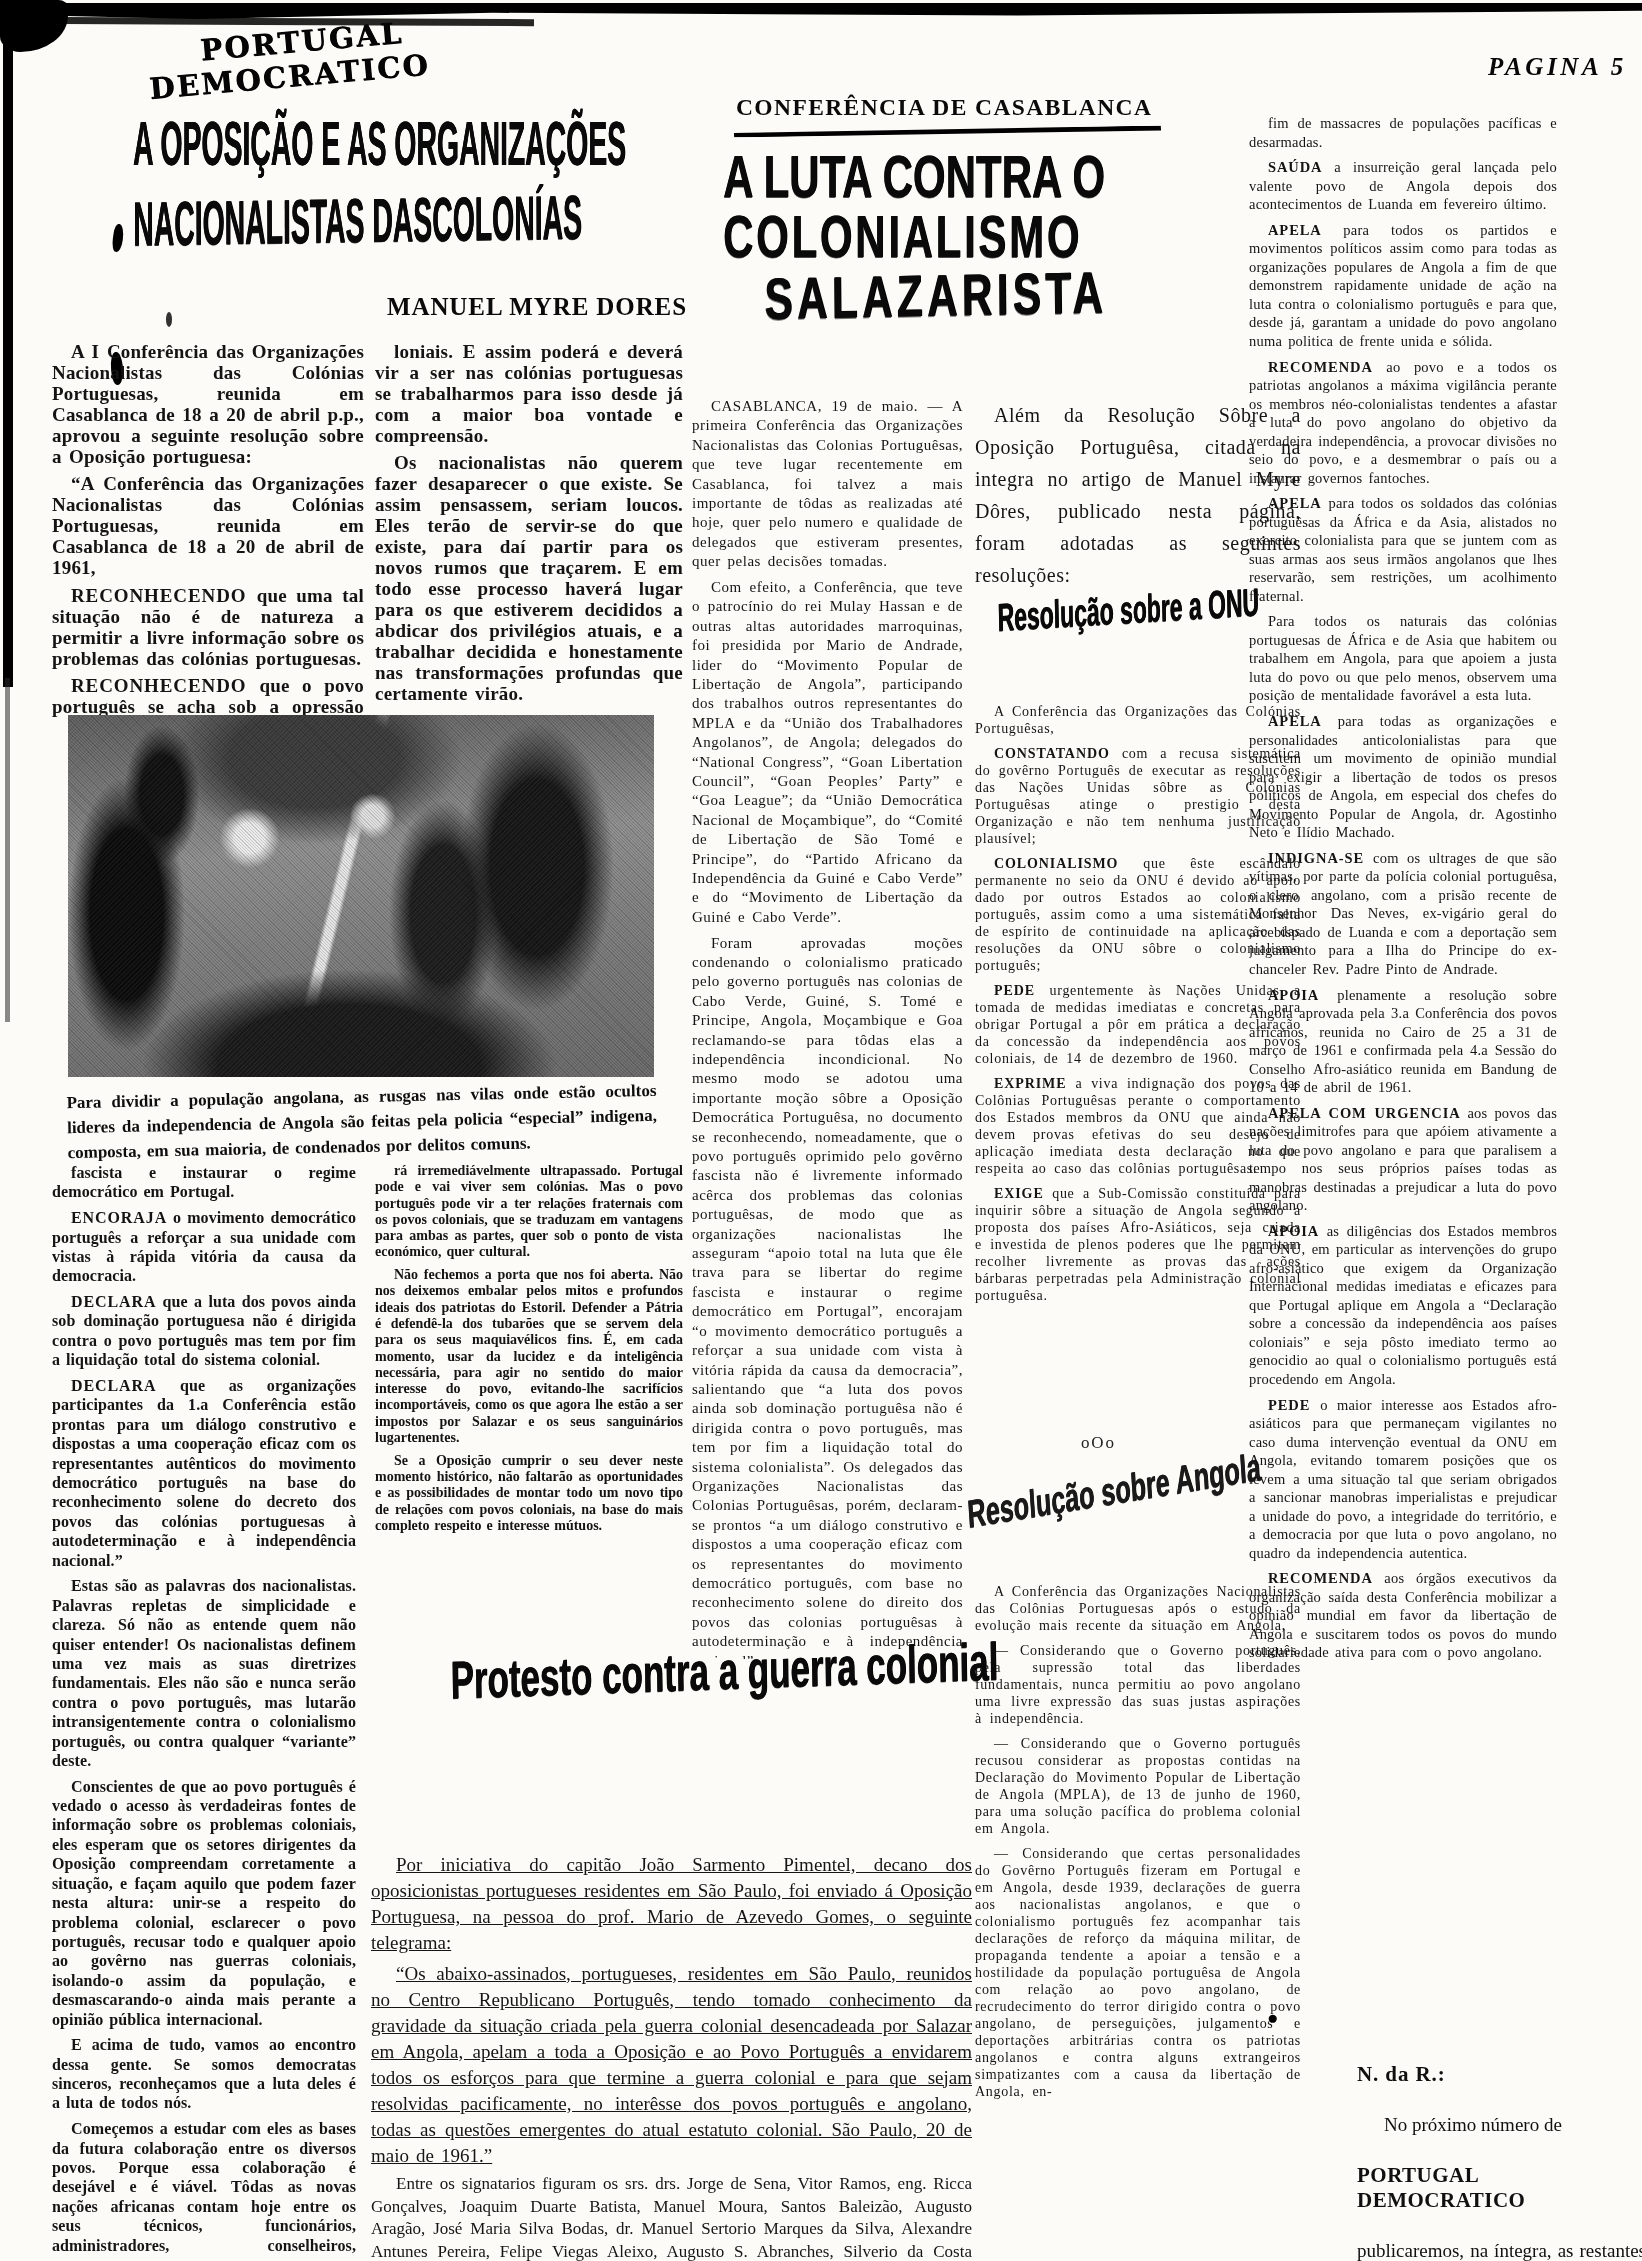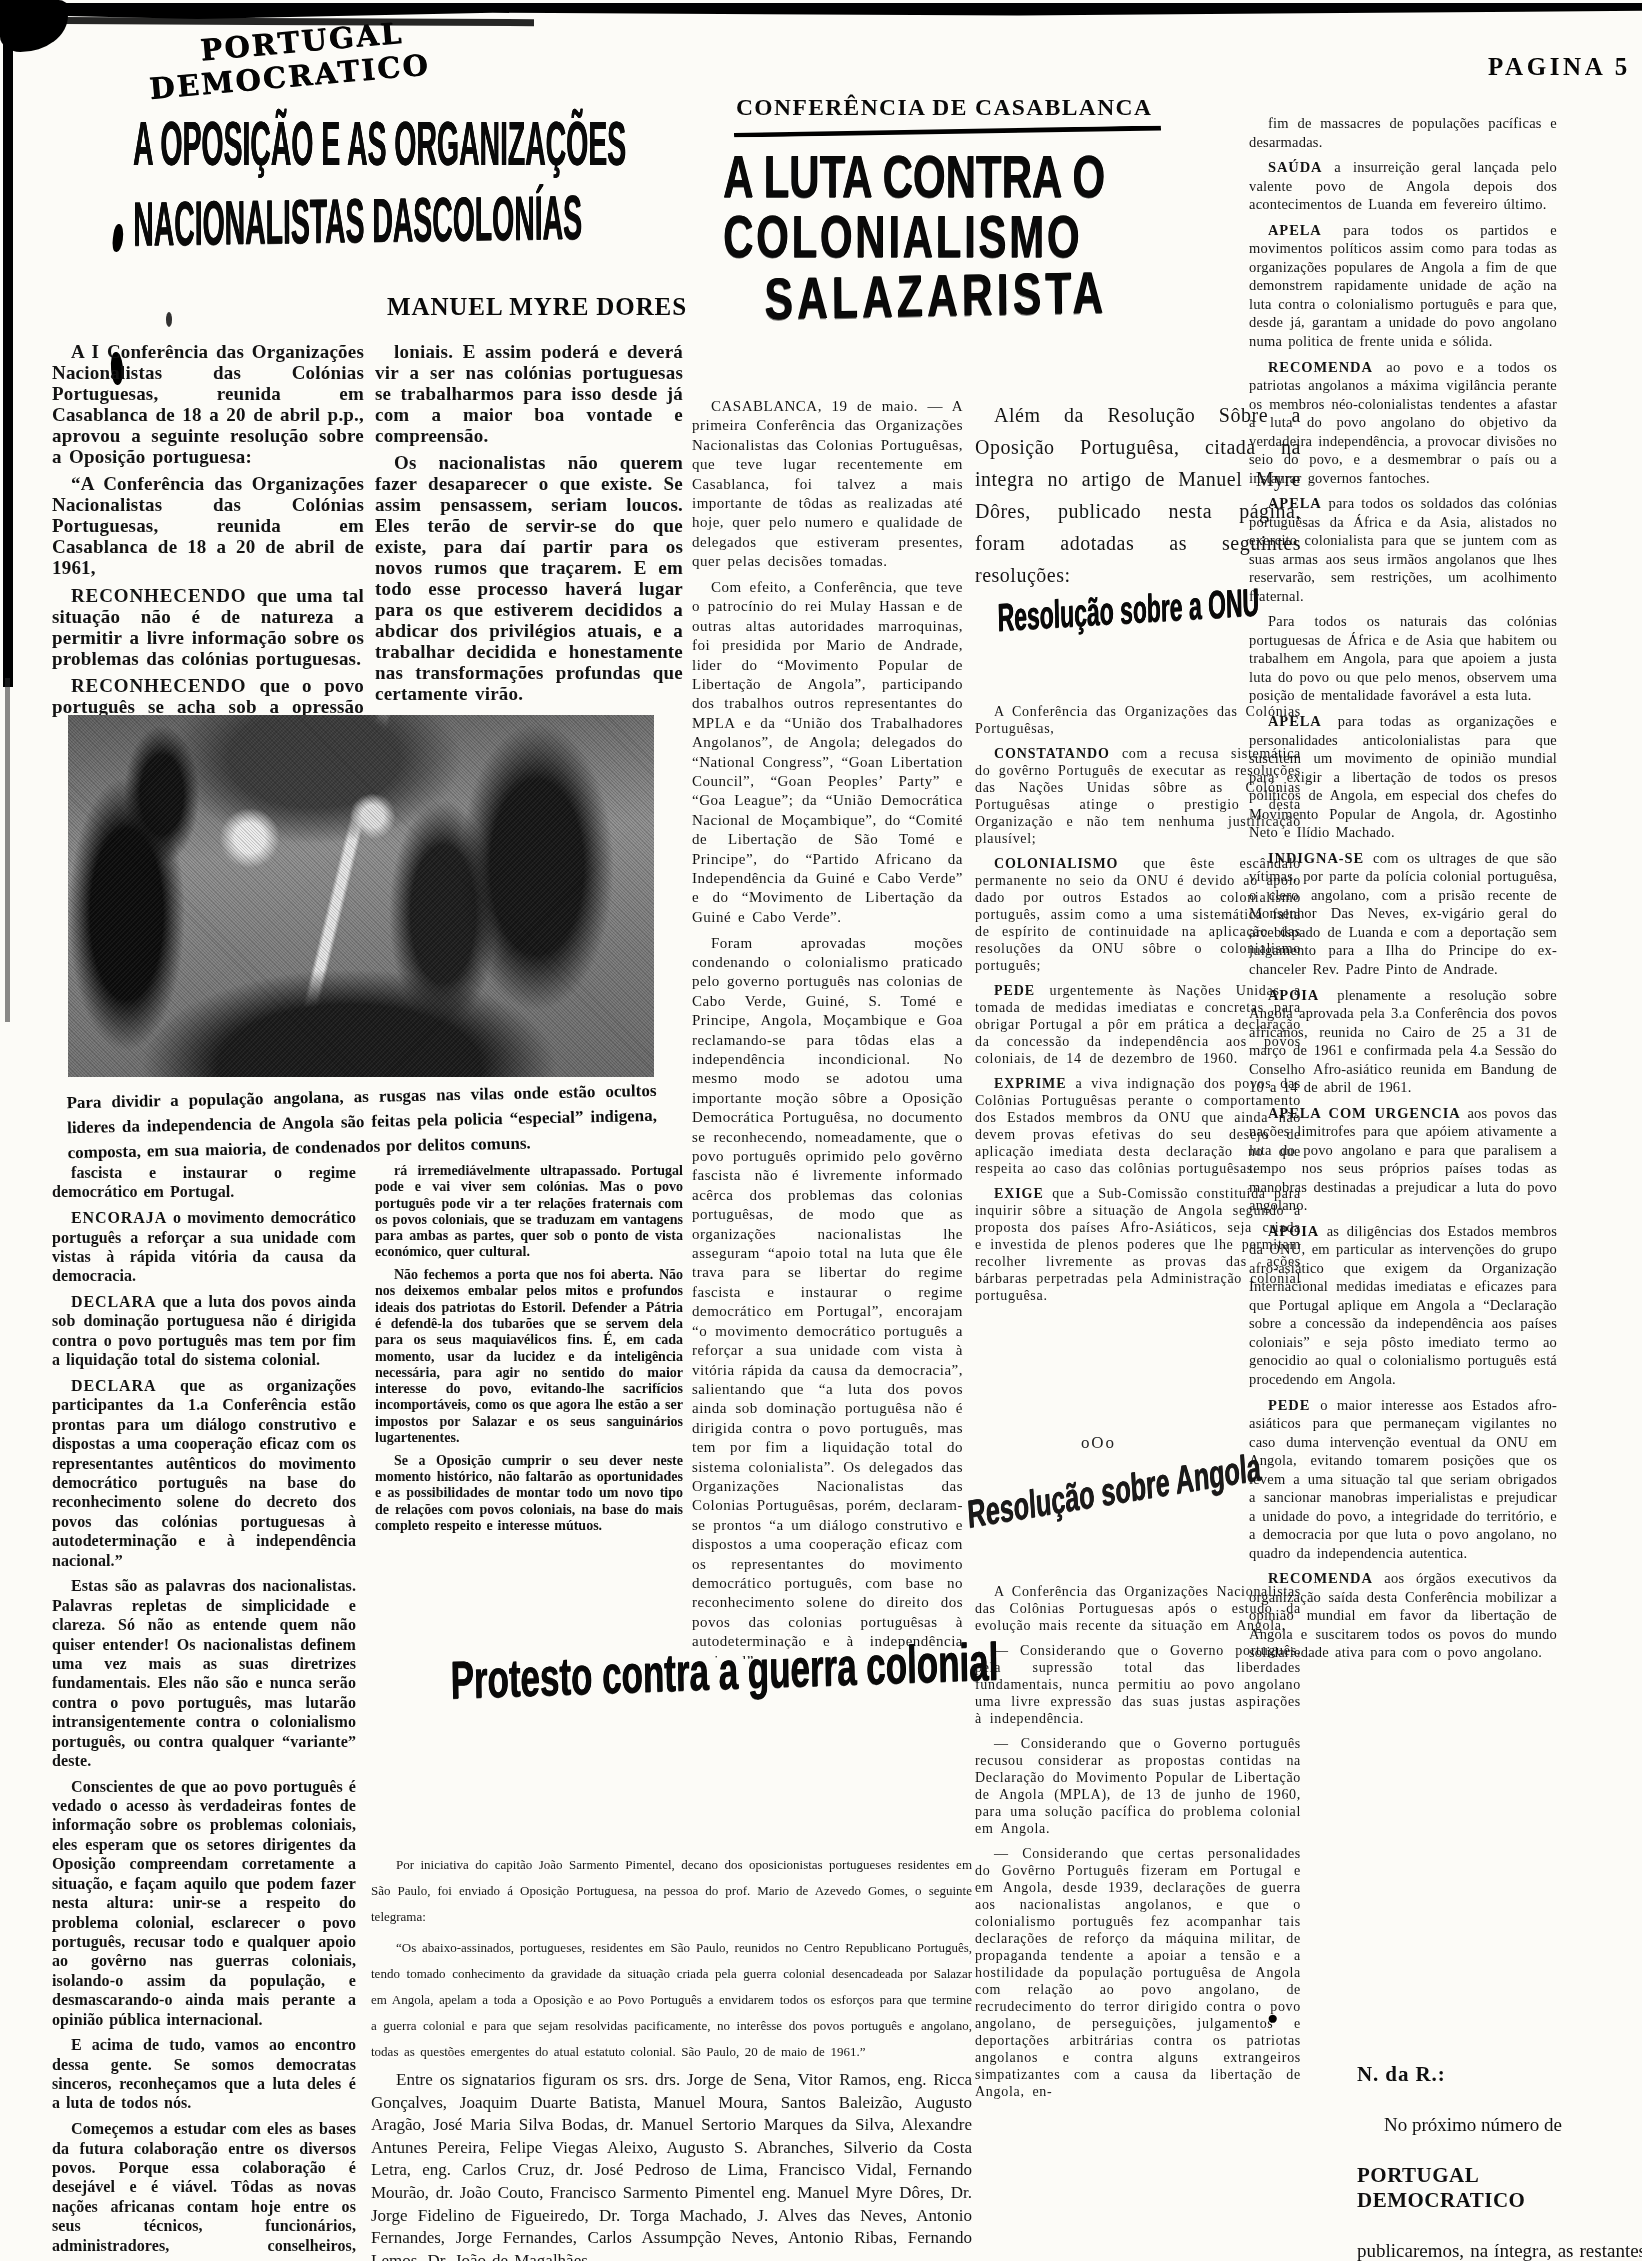--- a/index.html
+++ b/index.html
@@ -13,21 +13,21 @@
   .cornerblotch{position:absolute;left:0;top:0;width:68px;height:52px;background:#000;border-radius:0 14% 70% 30%;}
   .leftstreak{position:absolute;left:2.7px;top:0;width:10px;height:687px;background:#000;}
   .leftstreak2{position:absolute;left:4.5px;top:678px;width:5.4px;height:344px;background:#2a2a2a;opacity:.55;}
   .ink{position:absolute;background:#000;}
   
   .masthead{position:absolute;left:145px;top:38px;transform:rotate(-5deg);transform-origin:left top;
             font-family:"DejaVu Serif",serif;font-weight:700;font-size:29px;line-height:34px;letter-spacing:2.3px;color:#050505;
             text-shadow:0.5px 0.5px 0 #000;}
   .masthead .m1{margin-left:54px;}
   .pagenum{position:absolute;left:1488px;top:53px;font-family:"Liberation Serif",serif;font-weight:700;
-           font-size:25px;letter-spacing:3.6px;color:#070707;}
+           font-size:25px;letter-spacing:3.6px;color:#070707;font-style:italic;}
   
   .display{position:absolute;white-space:nowrap;font-family:"Liberation Sans",sans-serif;font-weight:700;
            color:#0a0a0a;transform-origin:left top;text-shadow:0.5px 0 0 #000,0 0.5px 0 rgba(0,0,0,.7);}
   .hlL1{left:133px;top:108px;font-size:43px;transform:scale(.66,1.45);}
   .hlL2{left:133px;top:189px;font-size:43px;transform:scale(.66,1.45) rotate(-.4deg);}
   .kicker{position:absolute;left:736px;top:94px;font-family:"Liberation Serif",serif;font-weight:700;
           font-size:23.5px;letter-spacing:1.4px;color:#0a0a0a;}
   .kickrule{position:absolute;left:734px;top:128px;width:427px;height:6.8px;background:#000;
             transform:rotate(-.7deg);clip-path:polygon(0 35%,100% 0,100% 75%,0 100%);}
   .hlC1{left:723px;top:144px;font-size:42px;transform:scale(1,1.4);}
@@ -73,21 +73,21 @@
            font-weight:700;font-size:17px;line-height:25px;text-align:justify;color:#0e0e0e;word-spacing:1.8px;}
   
   .dot{position:absolute;left:1267px;top:2007px;font-size:19px;color:#000;}
   .ndr{position:absolute;left:1357px;top:2062px;width:289px;color:#101010;}
   .ndr .lbl{font-size:21px;font-weight:700;letter-spacing:0.9px;}
   .ndr .l1{margin-top:25px;margin-left:27px;font-size:19px;line-height:26px;}
   .ndr .ttl{margin-top:25px;font-size:21px;font-weight:700;line-height:25px;letter-spacing:0.5px;}
   .ndr .l2{margin-top:25px;font-size:19px;line-height:25px;text-align:justify;}
   
   .protest{position:absolute;left:371px;top:1852px;width:601px;height:452px;overflow:hidden;text-align:justify;}
-  .protest .lede{font-size:13px;line-height:26px;word-spacing:2.3px;}
+  .protest .lede{font-size:19px;line-height:26px;word-spacing:2.3px;text-decoration:underline;}
   .protest .sigs{font-size:17px;line-height:22.6px;word-spacing:1.8px;}
   .protest .para{margin-bottom:4.5px;text-indent:25px;}
 </style>
 </head>
 <body>
 
 <div class="page">
 
   <div class="topbar"></div>
   <div class="topsmear"></div>

